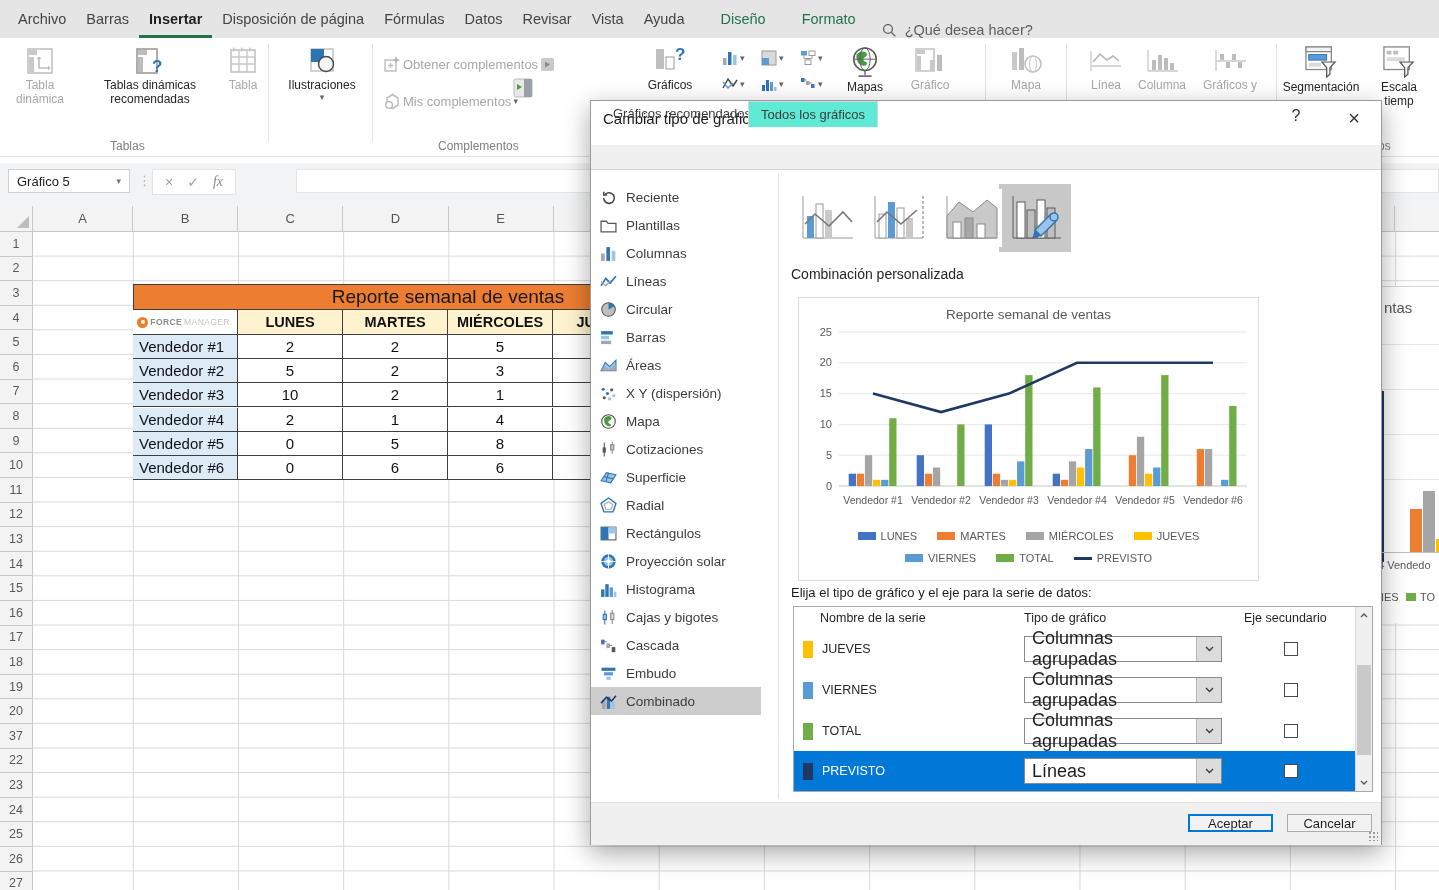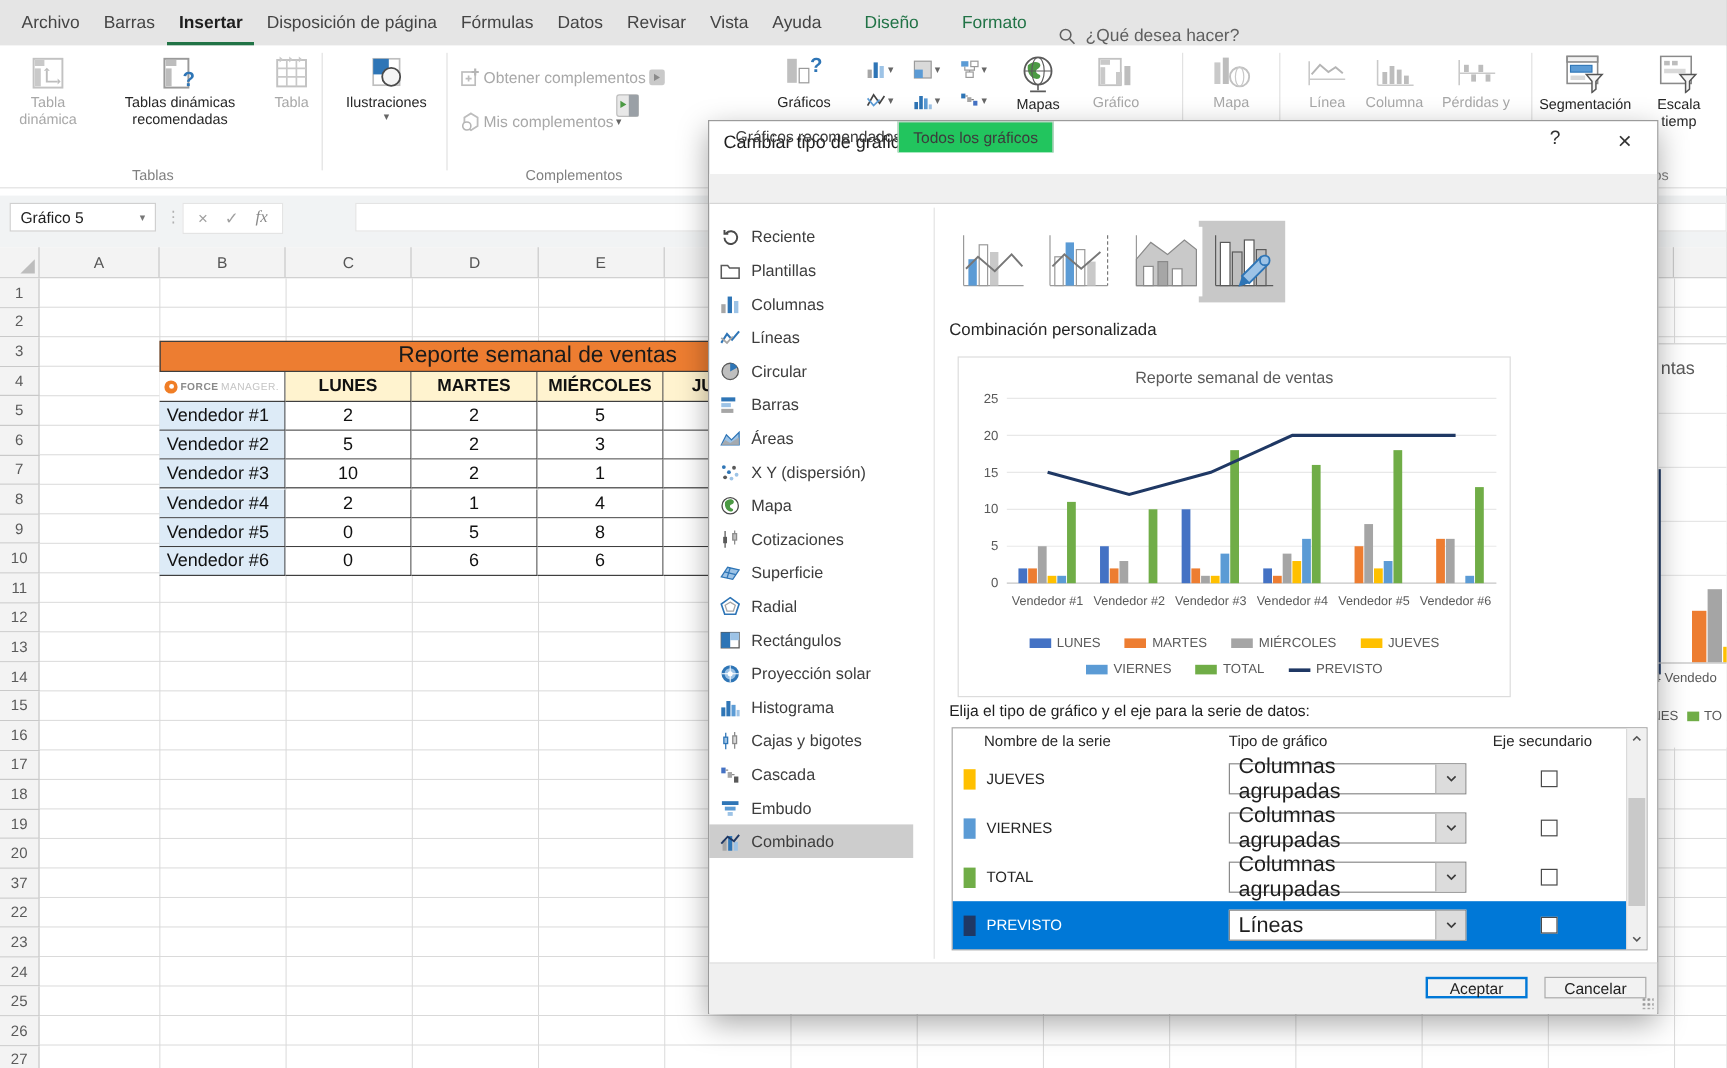--- a/index.html
+++ b/index.html
@@ -41,21 +41,21 @@
   .dayh{background:#FFF3CF;font-weight:700;font-size:14.5px;}
   .vend{background:#DDEBF7;justify-content:flex-start;padding-left:6px;}
   
   .frag{left:1370px;top:286px;width:69px;height:336px;background:#fff;border-top:1px solid #D6D6D6;}
   
   .dlg{left:590px;top:100px;width:792px;height:745px;background:#fff;border:1px solid #9b9b9b;box-shadow:0 8px 24px rgba(0,0,0,.35);z-index:10;box-sizing:border-box;}
   .dtitle{position:absolute;left:12px;top:9px;font-size:15px;color:#1e1e1e;}
   .dctl{position:absolute;top:6px;font-size:16px;color:#333;width:30px;text-align:center;cursor:default;}
   .dtabstrip{position:absolute;left:0;top:44px;width:100%;height:25px;background:#F0F0F0;border-bottom:1px solid #D6D6D6;box-sizing:border-box;}
   .dtab{position:absolute;top:0;height:25px;display:flex;align-items:center;padding:0 12px;font-size:13px;color:#3c3c3c;}
-  .dtab.on{background:#22c55e;border:1px solid #D6D6D6;border-bottom:none;height:26px;z-index:2;box-sizing:border-box;}
+  .dtab.on{background:#5eead4;border:1px solid #D6D6D6;border-bottom:none;height:26px;z-index:2;box-sizing:border-box;}
   .cat{position:absolute;left:0;width:170px;height:28px;display:flex;align-items:center;gap:9px;padding-left:9px;font-size:13.5px;color:#3d3d3d;box-sizing:border-box;cursor:default;}
   .cat.sel{background:#CDCDCD;}
   .cicon{width:17px;height:17px;display:inline-flex;}
   .thumb{position:absolute;top:88px;width:62px;height:58px;background:#fff;display:flex;align-items:center;justify-content:center;}
   .thumbpad{position:absolute;top:83px;width:72px;height:68px;background:#C8C8C8;}
   .dhead{position:absolute;left:200px;top:165px;font-size:14px;color:#262626;}
   .pv{position:absolute;left:207px;top:196px;width:461px;height:284px;border:1px solid #DCDCDC;background:#fff;box-sizing:border-box;}
   .pvtitle{position:absolute;left:0;top:9px;width:100%;text-align:center;font-size:13.5px;color:#595959;}
   .lgrow{position:absolute;left:0;width:100%;display:flex;justify-content:center;gap:20px;}
   .lgit{display:flex;align-items:center;gap:5px;font-size:11px;color:#595959;}
@@ -286,21 +286,21 @@
       <span class="lbl">Columna</span>
     </div>
     <div class="rbtn dis" style="left:1196px;top:8px;width:68px">
       <svg width="36" height="30" viewBox="0 0 36 30">
           <path d="M4 4v21M4 15h30" stroke="#C9C9C9" stroke-width="1.3" fill="none"></path>
           <rect x="8" y="8" width="4" height="6" fill="#BDBDBD"></rect>
           <rect x="14" y="16" width="4" height="6" fill="#BDBDBD"></rect>
           <rect x="20" y="8" width="4" height="6" fill="#BDBDBD"></rect>
           <rect x="26" y="16" width="4" height="6" fill="#BDBDBD"></rect>
         </svg>
-      <span class="lbl">Pérdidas y</span>
+      <span class="lbl">Gráficos y</span>
     </div>
     <div class="vdiv" style="left:1276px"></div>
     <div class="rbtn" style="left:1286px;top:8px;width:70px">
       <svg width="34" height="32" viewBox="0 0 34 34">
           <rect x="1" y="1" width="27" height="24" fill="#fff" stroke="#8a8a8a" stroke-width="1.4"></rect>
           <rect x="1" y="1" width="27" height="5" fill="#F2F2F2" stroke="#8a8a8a" stroke-width="1.4"></rect>
           <rect x="4" y="9" width="19" height="6" fill="#5B9BD5" stroke="#2E75B6"></rect>
           <rect x="4" y="18" width="13" height="4" fill="#D9D9D9"></rect>
           <path d="M18 17h14l-5.5 6v7l-3.5 3v-10z" fill="#F5F5F5" stroke="#555" stroke-width="1.3"></path>
         </svg>

